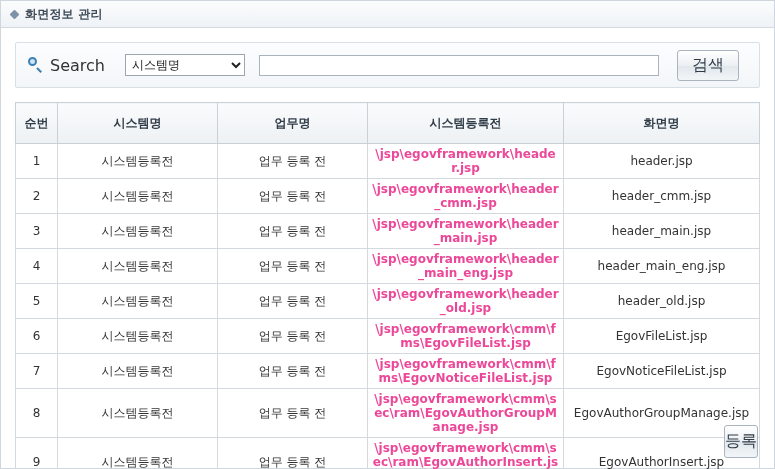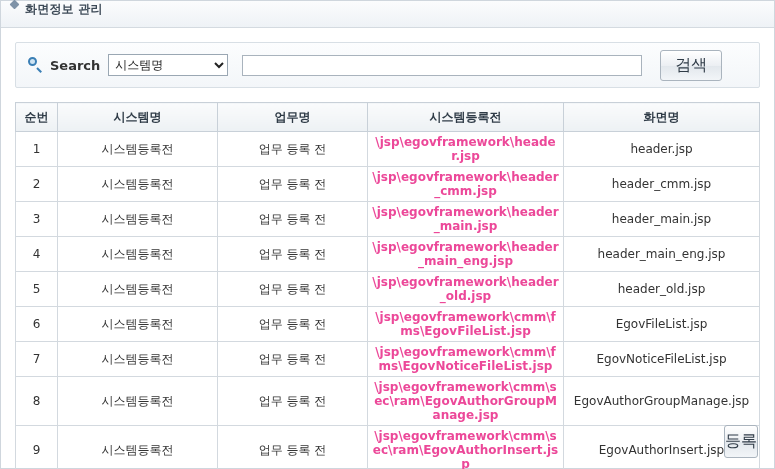--- a/index.html
+++ b/index.html
@@ -24,20 +24,21 @@
     border: 1px solid #cfd6dd;
     background: #ffffff;
   }
 
   
   .titlebar {
     height: 26px;
     background: linear-gradient(to bottom, #fbfcfd 0%, #eef2f6 100%);
     border-bottom: 1px solid #d4dae0;
     display: flex;
+    align-items: center;
     padding-left: 10px;
   }
   .title-bullet {
     width: 7px;
     height: 7px;
     background: #7f93a8;
     border-radius: 1px;
     margin-right: 7px;
     transform: rotate(45deg);
   }
@@ -78,24 +79,24 @@
   }
   .mag-icon .handle {
     position: absolute;
     left: 9px; top: 10px;
     width: 6px; height: 2px;
     background: #3b7fb5;
     transform: rotate(45deg);
     transform-origin: left center;
   }
   .search-label {
-    font-size: 13px;
+    font-size: 16px;
     color: #333;
-    margin-right: 8px;
-    font-weight: bold;
+    margin-right: 20px;
+    font-weight: normal;
   }
   select.search-select {
     width: 120px;
     height: 22px;
     font-size: 12px;
     font-family: "DejaVu Sans", "Liberation Sans", sans-serif;
     border: 1px solid #9aa7b3;
     background: #ffffff;
     color: #222;
     padding: 1px 2px;
@@ -137,21 +138,21 @@
     table-layout: fixed;
   }
   table.grid th {
     background: linear-gradient(to bottom, #fafbfc 0%, #edf1f4 100%);
     border: 1px solid #c8d0d8;
     font-size: 12px;
     font-weight: bold;
     color: #2f3b47;
     height: 24px;
     text-align: center;
-    padding: 2px 2px;
+    padding: 8px 2px;
   }
   table.grid td {
     border: 1px solid #d3d9df;
     font-size: 12px;
     color: #333;
     text-align: center;
     padding: 3px 4px;
     height: 22px;
     vertical-align: middle;
     line-height: 14px;

